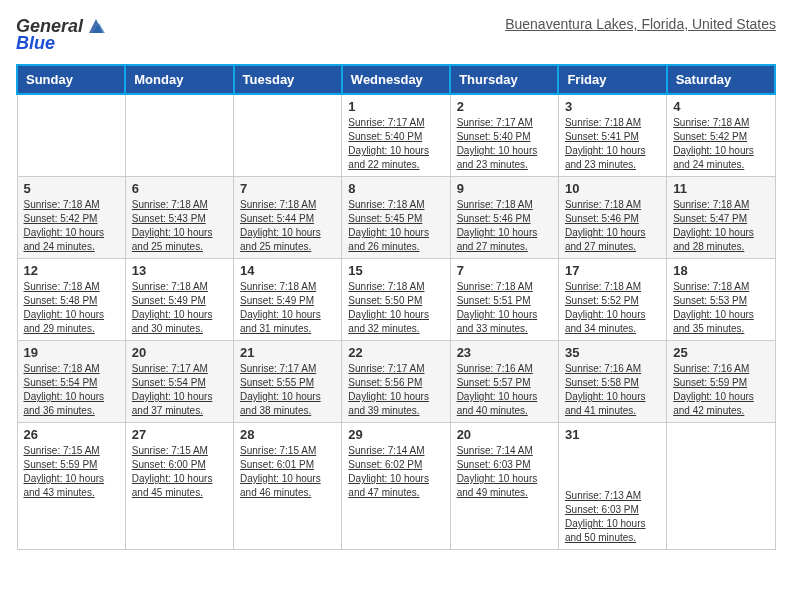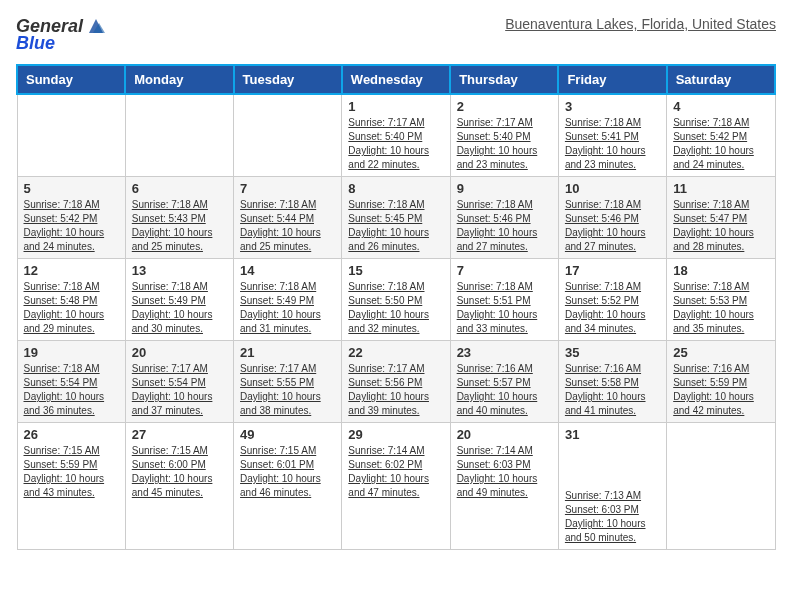--- a/index.html
+++ b/index.html
@@ -318,21 +318,21 @@
 and 43 minutes.</div>
         </td>
         <td>
           <span class="day-number">27</span>
           <div class="day-info" style="white-space: pre-line;">Sunrise: 7:15 AM
 Sunset: 6:00 PM
 Daylight: 10 hours
 and 45 minutes.</div>
         </td>
         <td>
-          <span class="day-number">49</span>
+          <span class="day-number">28</span>
           <div class="day-info" style="white-space: pre-line;">Sunrise: 7:15 AM
 Sunset: 6:01 PM
 Daylight: 10 hours
 and 46 minutes.</div>
         </td>
         <td>
           <span class="day-number">29</span>
           <div class="day-info" style="white-space: pre-line;">Sunrise: 7:14 AM
 Sunset: 6:02 PM
 Daylight: 10 hours

